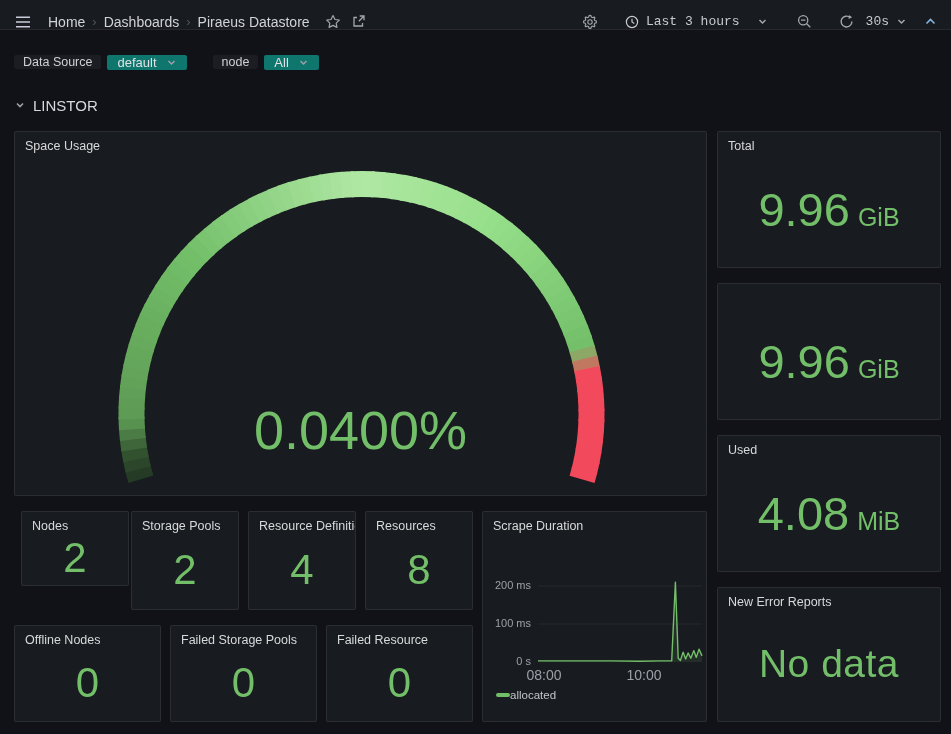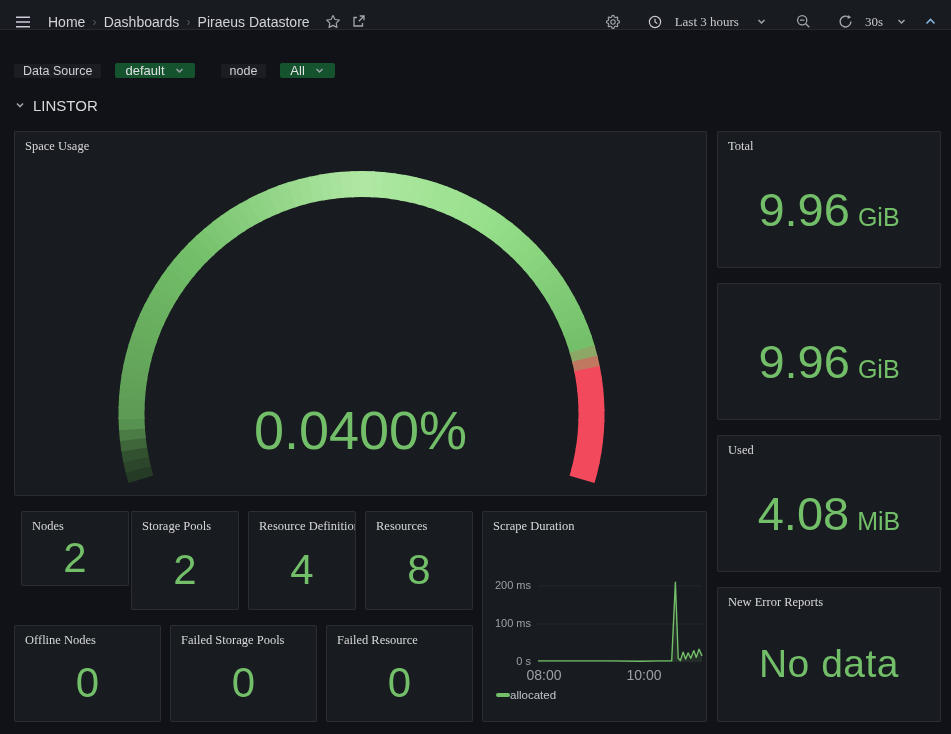--- a/index.html
+++ b/index.html
@@ -26,56 +26,55 @@
     width:26px;height:26px;display:flex;align-items:center;justify-content:center;
     border-radius:2px;flex:none;
   }
   .breadcrumb{display:flex;align-items:center;gap:7px;margin-left:12px;font-size:14px;}
   .crumb{color:#d2d3d8;text-decoration:none;cursor:pointer;white-space:nowrap;}
   .crumb-sep{color:#53555c;font-size:13px;}
   .crumb-current{color:#d2d3d8;white-space:nowrap;}
   .tb-left .icon-btn.after-crumbs{margin-left:10px;}
   .time-btn,.interval-btn{
     background:none;border:none;color:#c9cacf;cursor:pointer;
-    display:flex;align-items:center;gap:13px;font-size:13px;height:26px;padding:0 6px;
-    font-family:Liberation Serif, serif;
+    display:flex;align-items:center;gap:7px;font-size:13px;height:26px;padding:0 6px;
+    font-family:Liberation Mono, monospace;
   }
   .tb-right .icon-btn{margin-left:4px;}
   .tb-right .sp{margin-left:16px;}
   .caret-up-btn{margin-left:28px;}
   
   .subheader{
     position:absolute;top:44px;left:14px;right:14px;height:36px;
     display:flex;align-items:center;gap:26px;
   }
-  .var-group{display:flex;align-items:flex-end;height:32px;gap:14px;}
+  .var-group{display:flex;align-items:center;height:32px;gap:6px;}
   .var-label{
     display:flex;align-items:center;padding:0 9px;font-size:12.5px;color:#cfd0d5;
     background:#1b1d22;border-radius:2px;
   }
   .var-control{
     display:flex;align-items:center;gap:9px;padding:0 10px;font-size:13px;color:#e0e1e5;
-    background:#14532d;border-radius:2px;cursor:pointer;border:none;font-family:inherit;
+    background:#0f766e;border-radius:2px;cursor:pointer;border:none;font-family:inherit;
   }
   
   .row-header{
     position:absolute;top:92px;left:14px;height:26px;
     display:flex;align-items:center;gap:7px;cursor:pointer;
   }
   .row-title{font-size:15px;font-weight:500;color:#d8d9da;}
   
   .panel{
     position:absolute;background:var(--panel);
     border:1px solid rgba(204,204,220,0.10);border-radius:2px;
   }
   .panel-title{
     font-size:12.5px;font-weight:400;color:#d8d9da;
     padding:7px 10px 0;white-space:nowrap;overflow:hidden;text-overflow:clip;
     cursor:pointer;
-    font-family:Liberation Serif, serif;
   }
   .stat-value{
     position:absolute;left:0;right:0;top:26px;bottom:8px;
     display:flex;align-items:center;justify-content:center;
     font-size:42px;font-weight:500;color:var(--green);
   }
   .bigstat{
     position:absolute;left:0;right:0;top:34px;bottom:4px;
     display:flex;align-items:baseline;justify-content:center;color:var(--green);margin-top:20px;
   }

